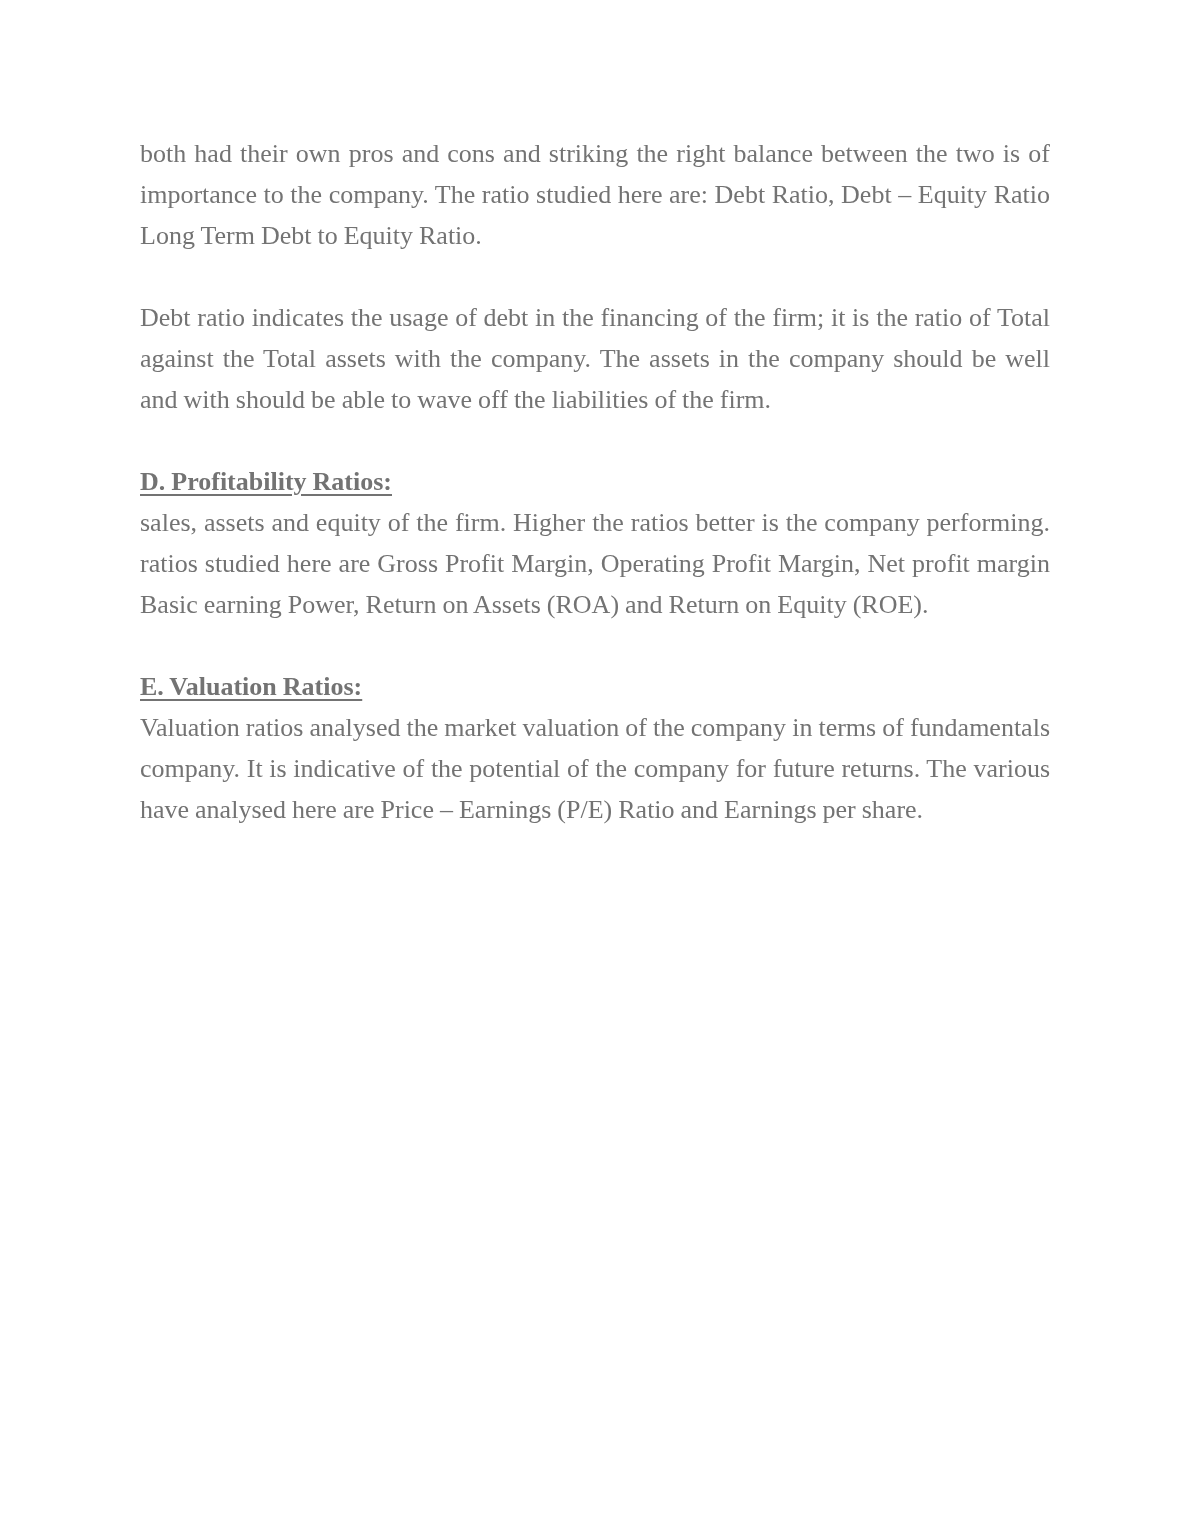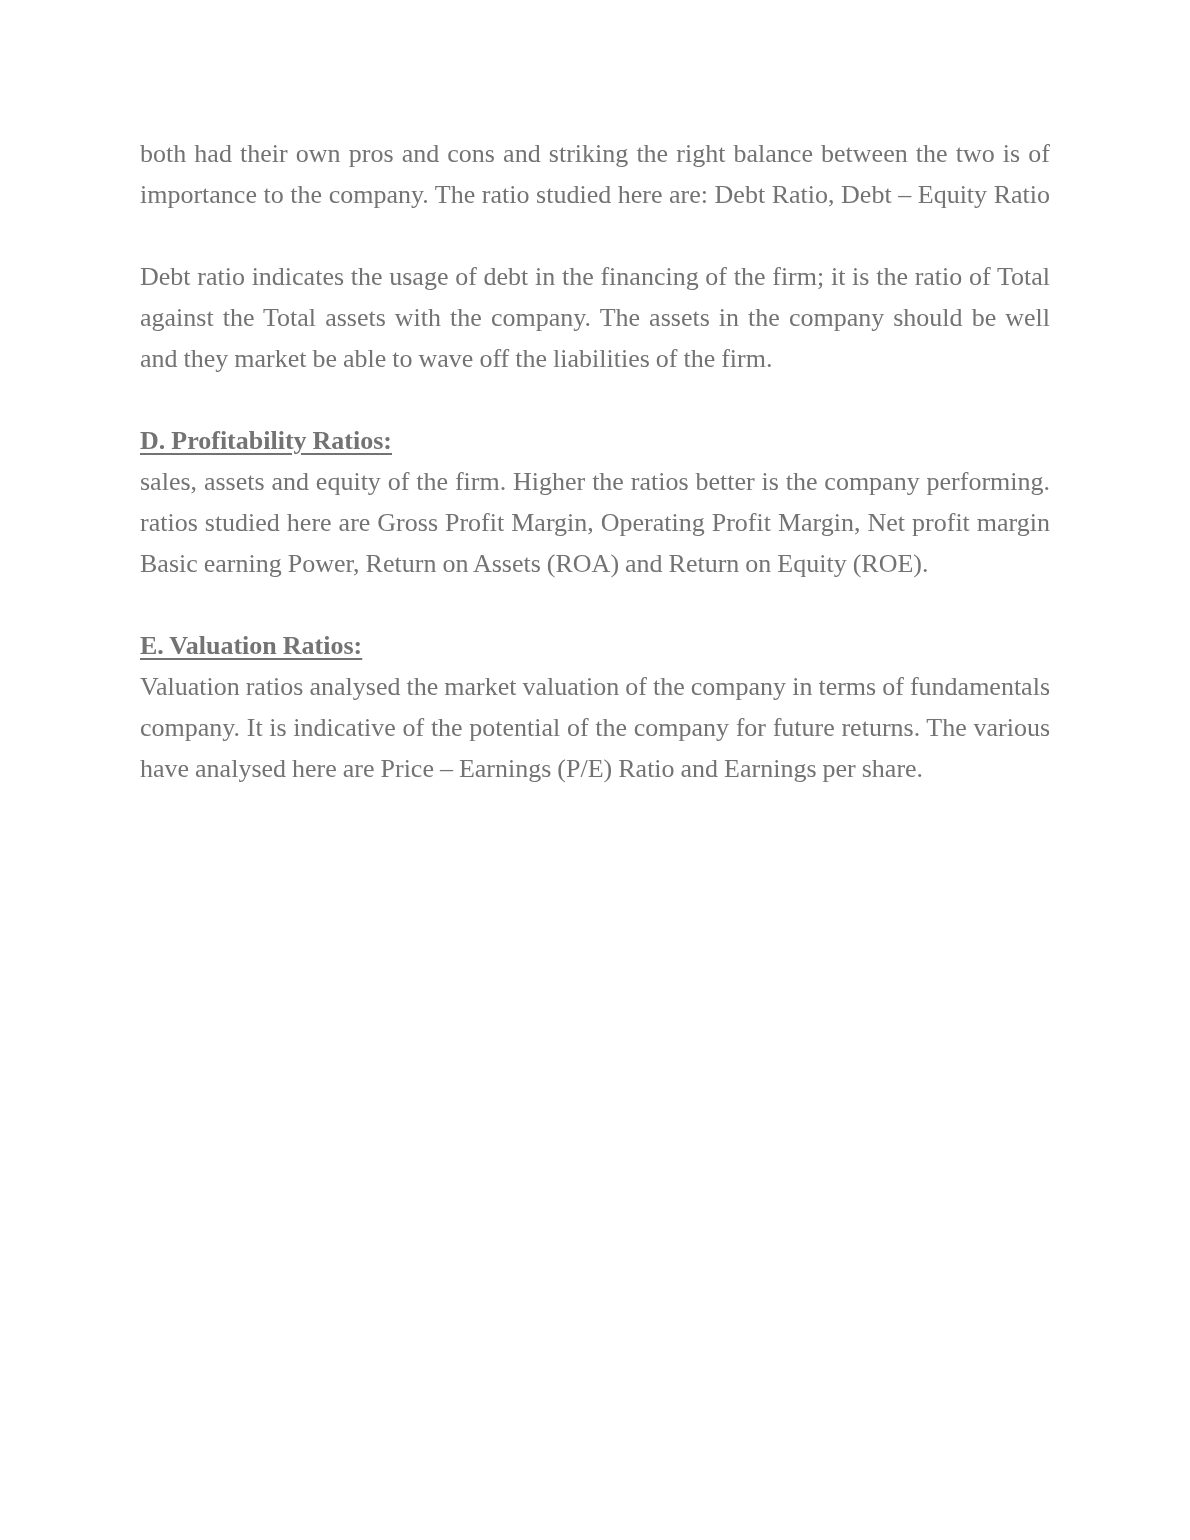--- a/index.html
+++ b/index.html
@@ -54,25 +54,26 @@
   }
 </style>
 </head>
 <body>
 
 <div class="page">
   <main class="doc">
       <div class="block paragraph">
         <div class="line">both had their own pros and cons and striking the right balance between the two is of key</div>
         <div class="line">importance to the company. The ratio studied here are: Debt Ratio, Debt – Equity Ratio and</div>
+        <div class="line last">Long Term Debt to Equity Ratio.</div>
       </div>
       <div class="block paragraph">
         <div class="line">Debt ratio indicates the usage of debt in the financing of the firm; it is the ratio of Total debt as</div>
         <div class="line">against the Total assets with the company. The assets in the company should be well managed</div>
-        <div class="line last">and they market be able to wave off the liabilities of the firm.</div>
+        <div class="line last">and with should be able to wave off the liabilities of the firm.</div>
       </div>
       <div class="block heading">
         <div class="line last">D. Profitability Ratios:</div>
       </div>
       <div class="block paragraph">
         <div class="line">sales, assets and equity of the firm. Higher the ratios better is the company performing. The</div>
         <div class="line">ratios studied here are Gross Profit Margin, Operating Profit Margin, Net profit margin or the</div>
         <div class="line last">Basic earning Power, Return on Assets (ROA) and Return on Equity (ROE).</div>
       </div>
       <div class="block heading">

